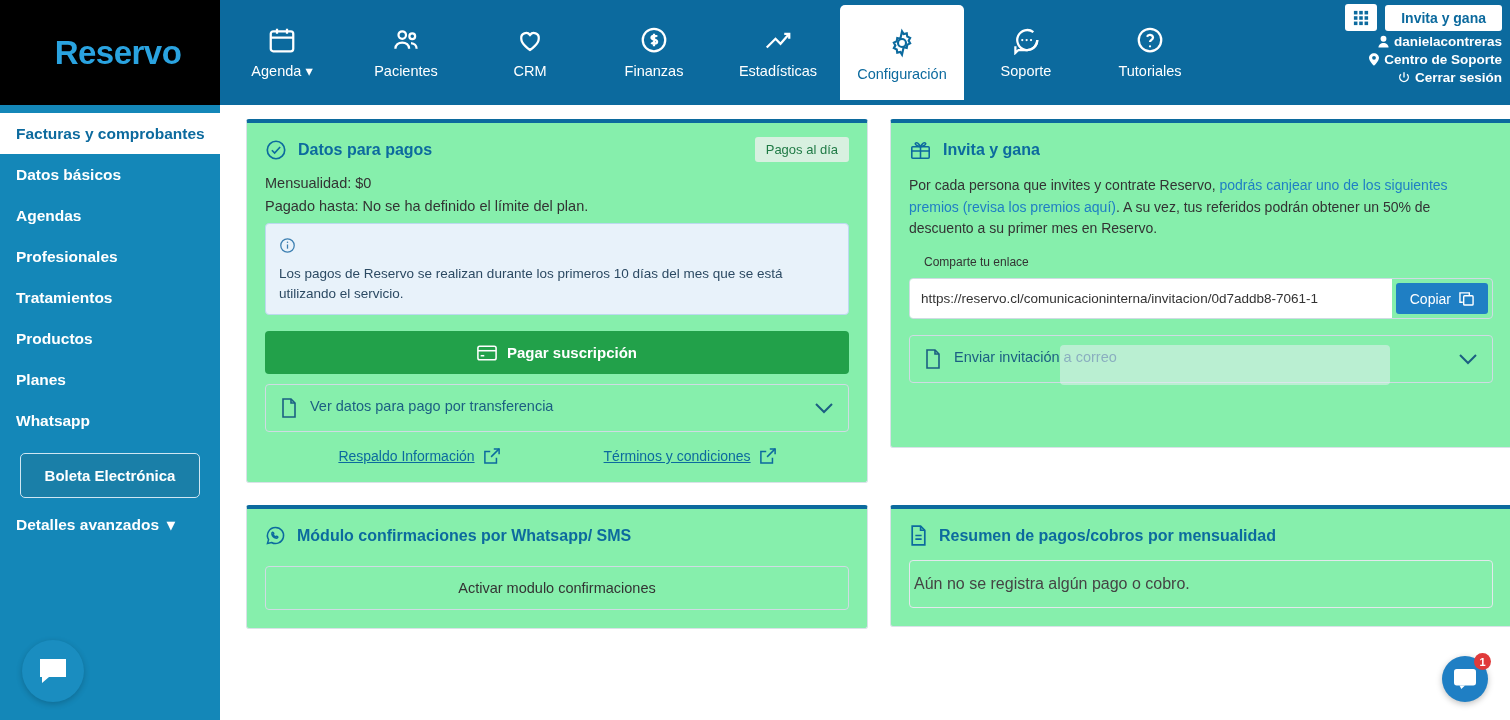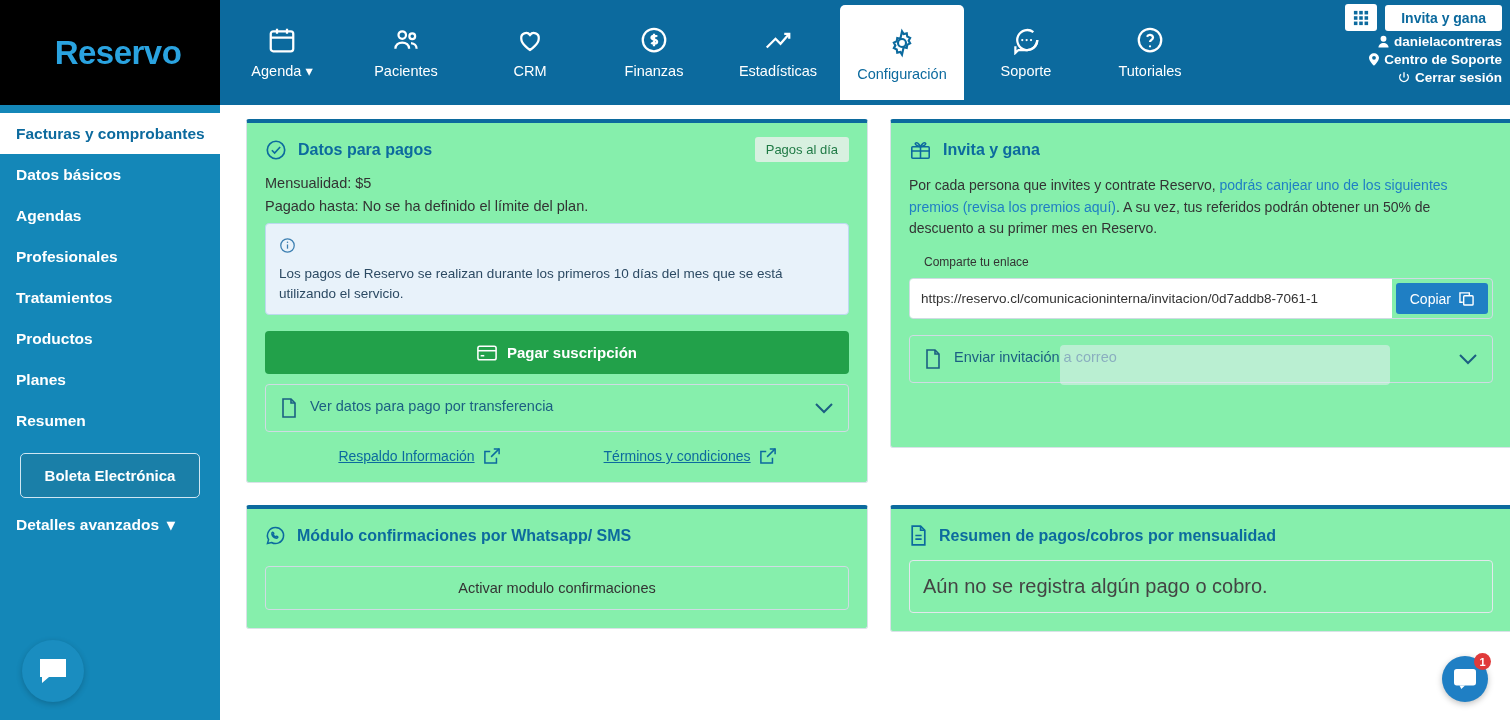--- a/index.html
+++ b/index.html
@@ -153,21 +153,21 @@
     background: #1f7fc4; color: #ffffff; font-size: 14px;
     padding: 0 14px; display: flex; align-items: center; gap: 8px; cursor: pointer;
     margin: 4px; border-radius: 3px;
   }
   .plain-btn {
     margin-top: 20px; border: 1px solid #cfdbe3; border-radius: 4px;
     padding: 13px 0; text-align: center; font-size: 14.5px; color: #333; cursor: pointer;
   }
   .note {
     margin-top: 2px; border: 1px solid #e2e8ec; border-radius: 4px;
-    padding: 14px 13px; font-size: 20px; color: #444;
+    padding: 14px 4px; font-size: 16px; color: #444;
   }
   .card-sm { padding-bottom: 18px; }
 
   .intercom {
     position: absolute; right: 22px; bottom: 18px;
     width: 46px; height: 46px; background: #1f7fc4; border-radius: 50%;
     display: flex; align-items: center; justify-content: center; cursor: pointer;
     box-shadow: 0 2px 6px rgba(0,0,0,.25);
   }
   .intercom-badge {
@@ -324,21 +324,21 @@
     <div class="side-item">
         <span>Tratamientos</span>
       </div>
     <div class="side-item">
         <span>Productos</span>
       </div>
     <div class="side-item">
         <span>Planes</span>
       </div>
     <div class="side-item">
-        <span>Resumen</span>
+        <span>Whatsapp</span>
       </div>
     <div class="side-btn">Boleta Electrónica</div>
     <div class="side-adv">
       <span>Detalles avanzados</span>
       <span>▾</span>
     </div>
     <div class="chat-bubble">
       <svg width="30" height="28" viewBox="0 0 30 28" fill="#ffffff">
           <path d="M2 2h26v18H11l-7 6v-6H2z"></path>
         </svg>
@@ -350,21 +350,21 @@
 
       <div class="card">
         <div class="card-head">
           <svg width="22" height="22" viewBox="0 0 24 24" fill="none" stroke="#0c6a9e" stroke-width="1.8">
             <circle cx="12" cy="12" r="9.5"></circle>
               <path d="M7.5 12.3l3 3 6-6.6"></path>
           </svg>
           <div class="card-title">Datos para pagos</div>
           <div class="badge">Pagos al día</div>
         </div>
-        <div class="line">Mensualidad: $5</div>
+        <div class="line">Mensualidad: $0</div>
         <div class="line">Pagado hasta: No se ha definido el límite del plan.</div>
         <div class="infobox">
           <svg width="17" height="17" viewBox="0 0 24 24" fill="none" stroke="#3c7fb1" stroke-width="1.8" style="flex:0 0 17px;margin-top:2px">
             <circle cx="12" cy="12" r="9.5"></circle>
               <path d="M12 10.5v6"></path>
               <circle cx="12" cy="7.4" r="1.1" fill="#3c7fb1" stroke="none"></circle>
           </svg>
           <span>Los pagos de Reservo se realizan durante los primeros 10 días del mes que se está utilizando el servicio.</span>
         </div>
         <div class="pay-btn">

